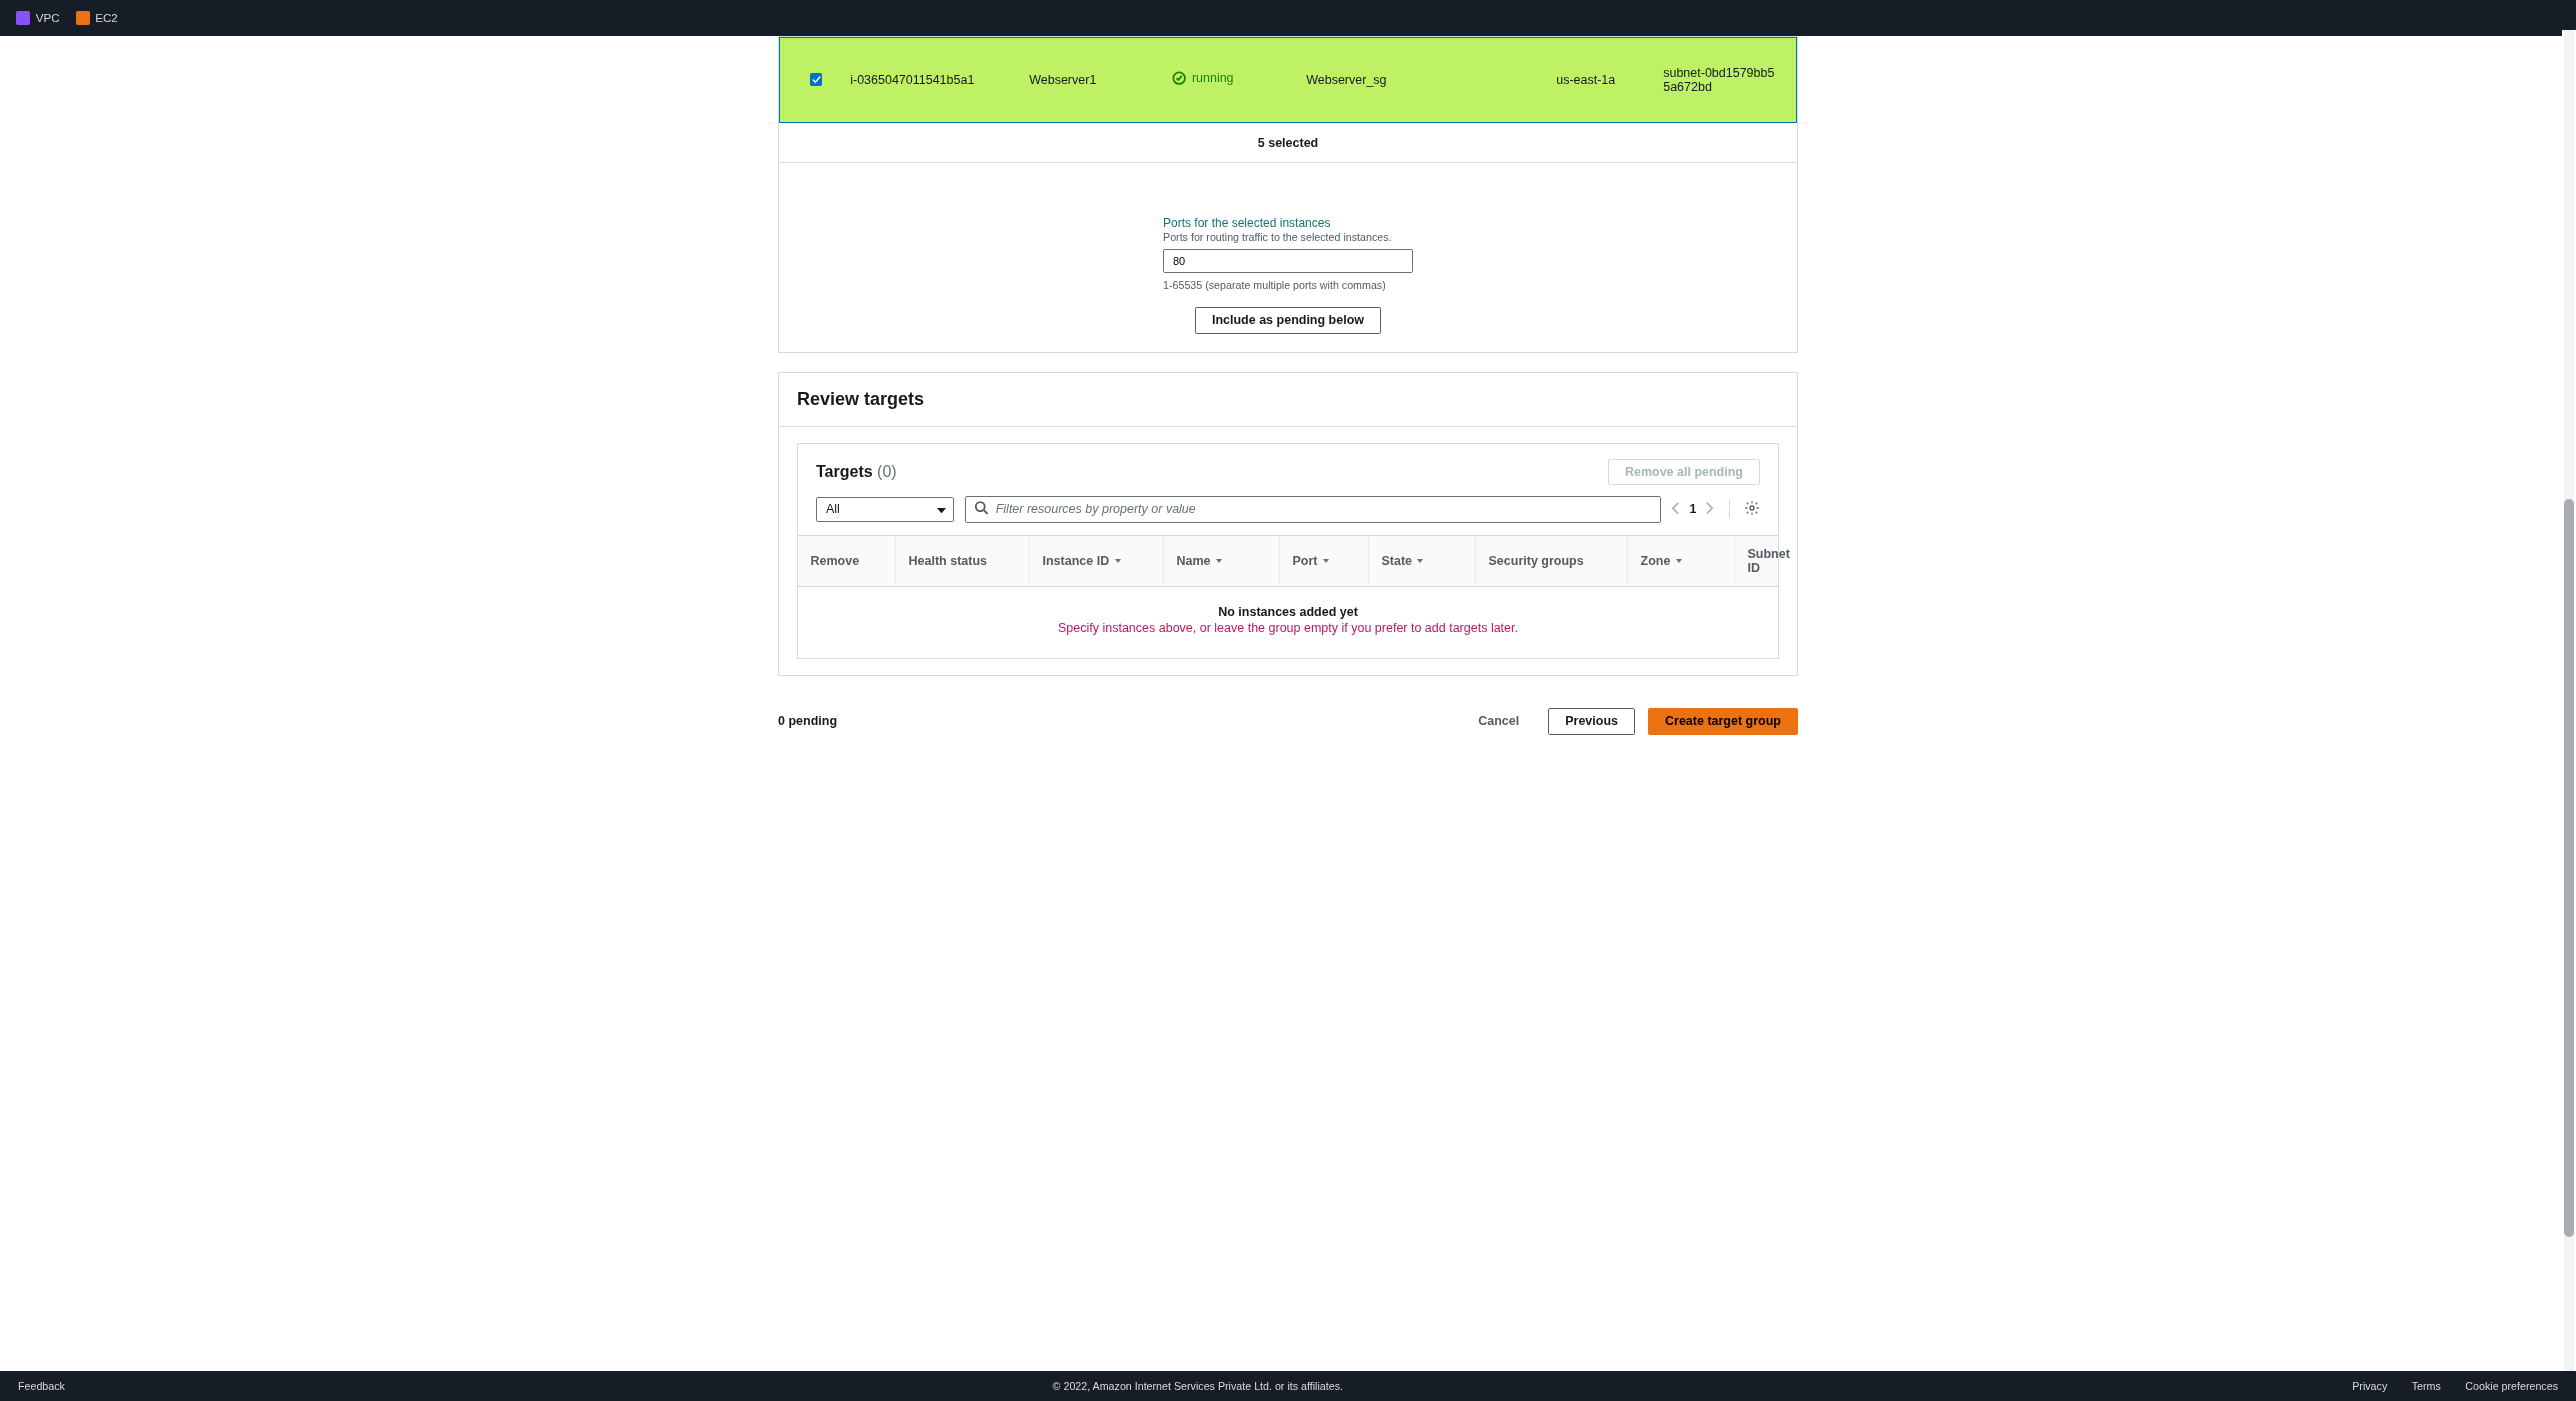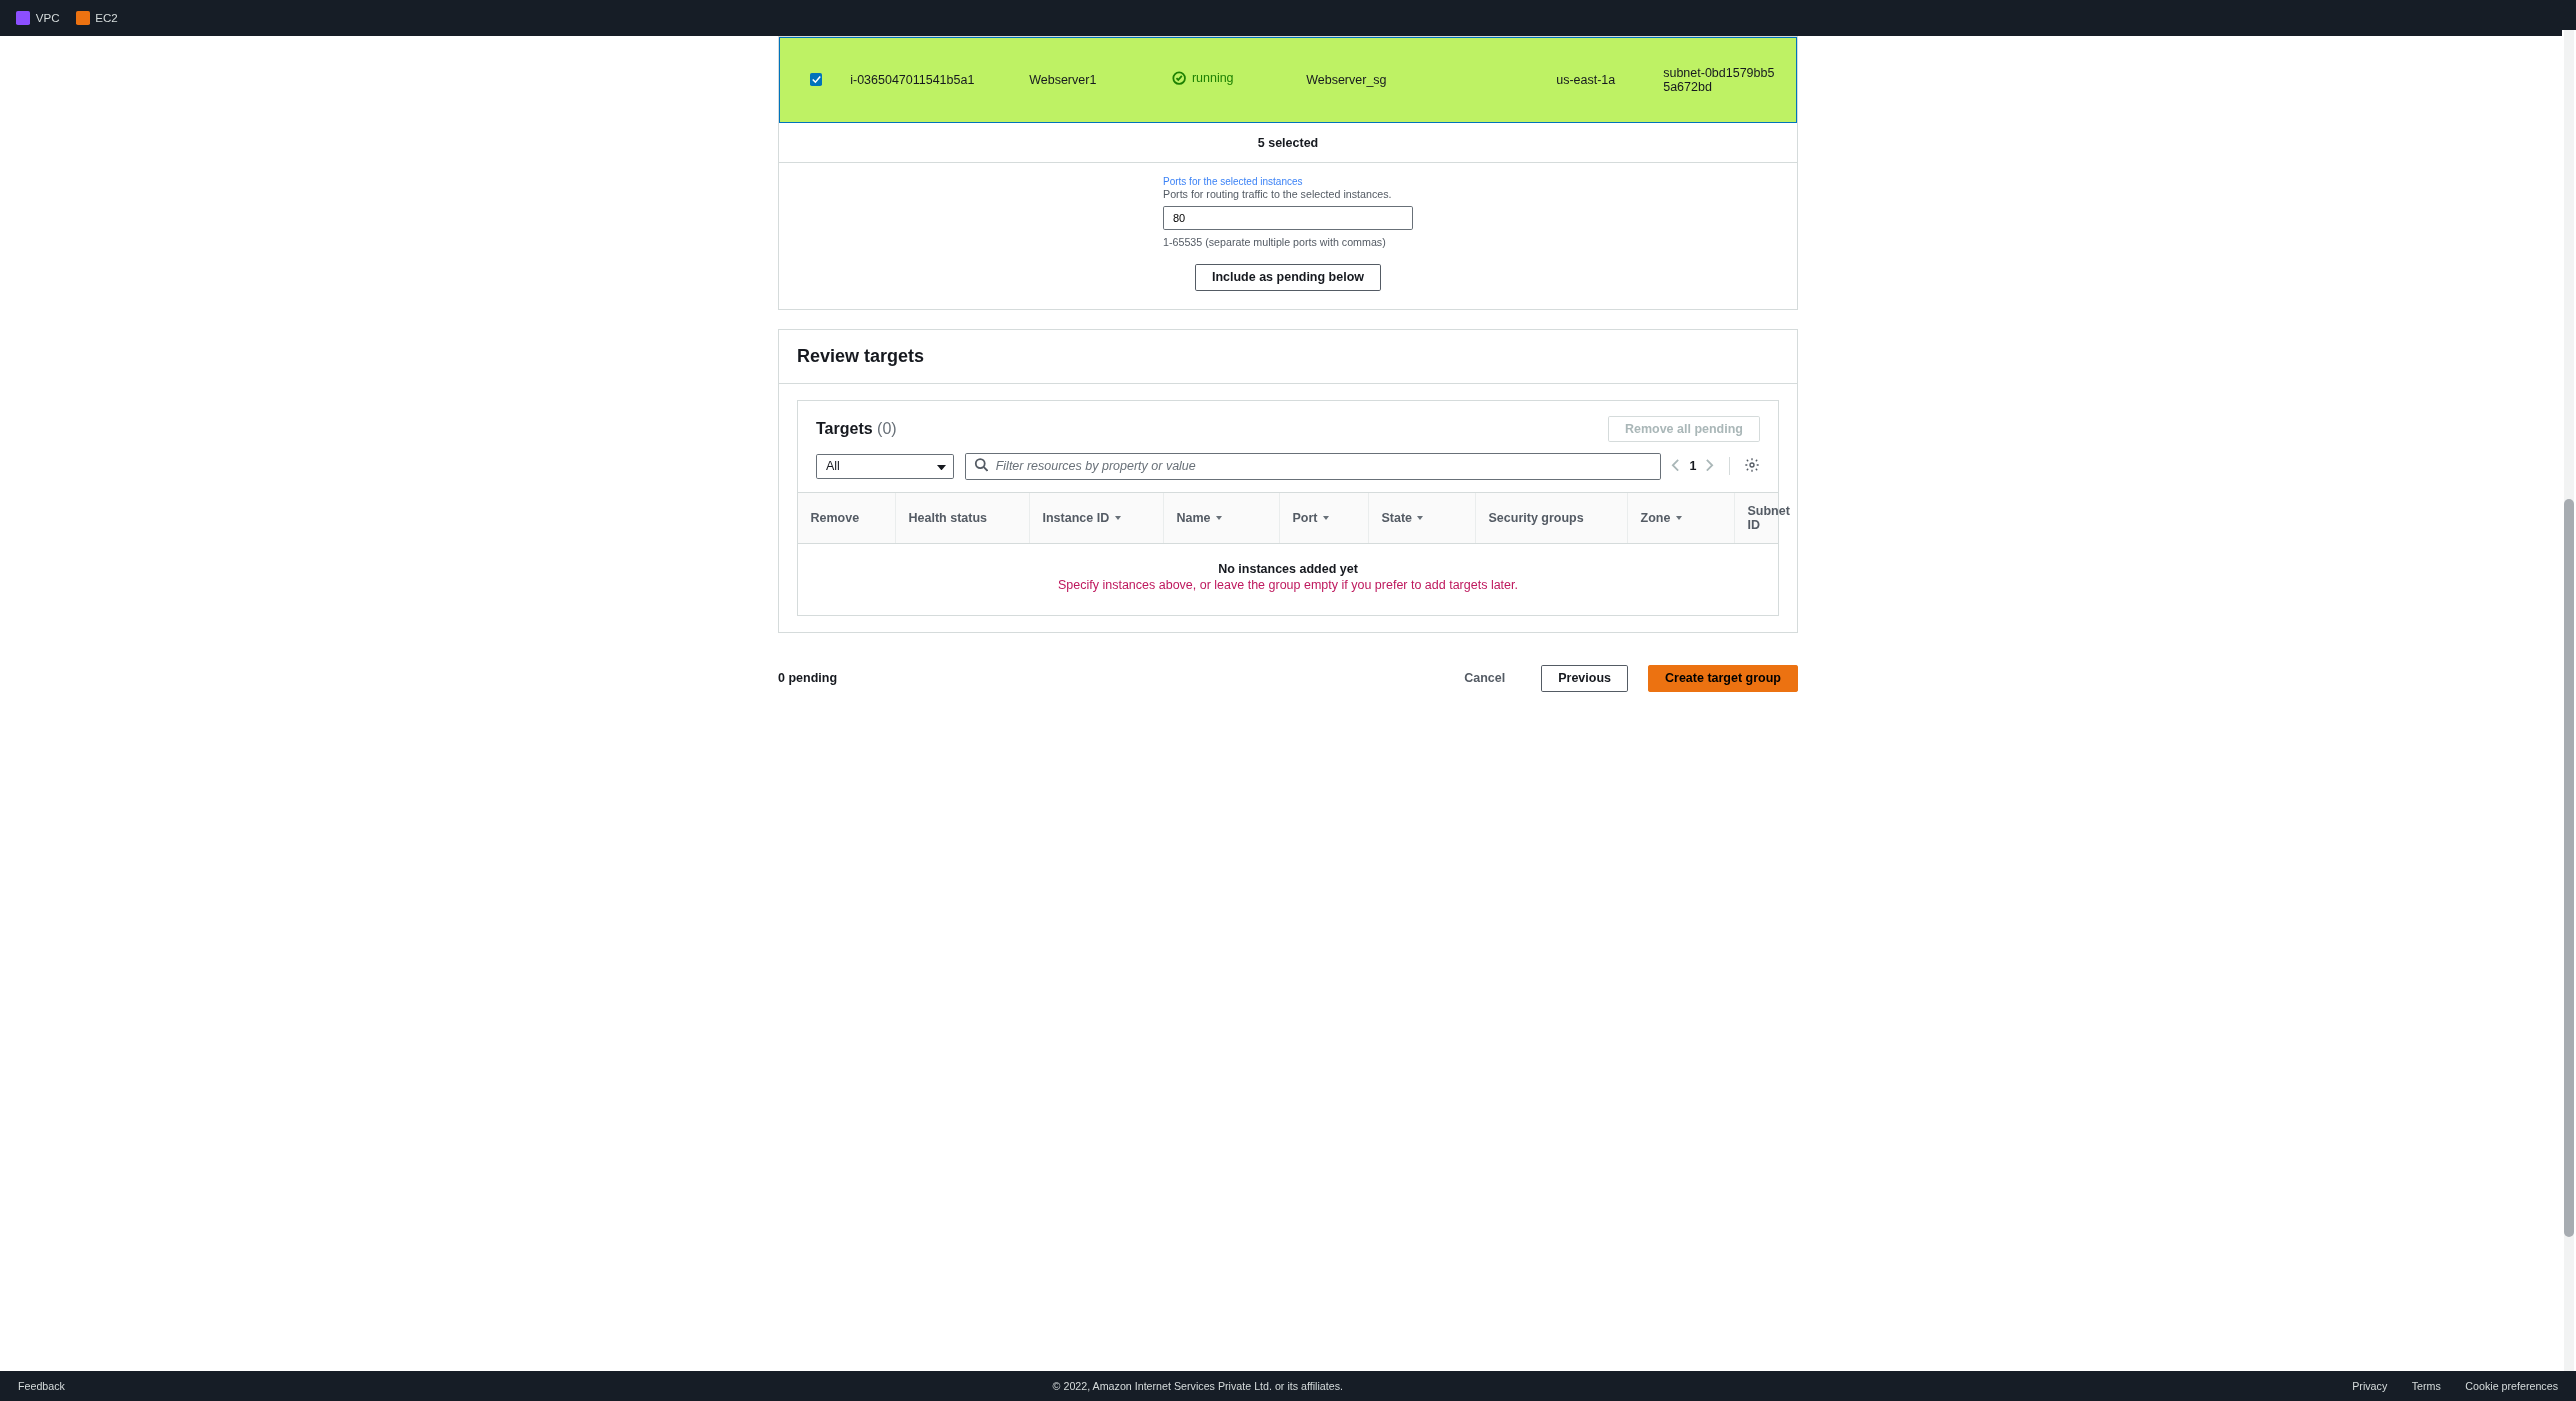--- a/index.html
+++ b/index.html
@@ -22,21 +22,21 @@
 .instance-row .cell { padding: 0 7.2px; }
 .checkbox { width: 12.5px; height: 12.5px; background: #0073bb; display: inline-flex; align-items: center; justify-content: center; border-radius: 1.8px; }
 .checkbox svg { width: 9px; height: 9px; fill: #fff; }
 .status-running { color: #1d8102; display: inline-flex; align-items: center; gap: 5.4px; }
 .status-running svg { width: 14.3px; height: 14.3px; stroke: #1d8102; fill: none; stroke-width: 2; }
 
 .selected-bar { text-align: center; padding: 12.5px 0; font-weight: 700; border-bottom: 0.9px solid #d5dbdb; }
 
 .ports-block { padding: 12.5px 0 18px; display: flex; flex-direction: column; align-items: center; }
 .ports-inner { width: 250px; }
-.ports-label { font-size: 10px; color: #3b82f6; }
+.ports-label { font-size: 12px; color: #0f766e; margin-top: 40px; }
 .ports-hint { font-size: 10.7px; color: #545b64; margin: 1.8px 0 5.4px; }
 .ports-input { width: 100%; padding: 5.4px 9px; border: 0.9px solid #687078; border-radius: 1.8px; font-size: 11px; }
 .ports-helper { font-size: 10.7px; color: #545b64; margin-top: 5.4px; }
 .include-btn-row { text-align: center; margin-top: 16px; }
 .btn { display:inline-block; padding: 5.4px 16px; border: 0.9px solid #545b64; background: #fff; color: #16191f; border-radius: 1.8px; font-weight: 700; font-size: 12.5px; cursor: pointer; }
 .btn.primary { background: #ec7211; border-color: #ec7211; color: #000000; }
 .btn.link { border: none; background: none; color: #545b64; }
 .btn.disabled { color: #aab7b8; border-color: #d5dbdb; cursor: default; }
 
 .section-header { padding: 16px 18px; font-size: 18px; font-weight: 700; border-bottom: 0.9px solid #d5dbdb;}
@@ -61,21 +61,21 @@
 
 .table-head { display:grid; grid-template-columns: 98px 134px 134px 116px 89px 107px 152px 107px auto; border-top:0.9px solid #d5dbdb; border-bottom:0.9px solid #d5dbdb; background:#fafafa; }
 .table-head .th { padding: 10.7px 12.5px; font-size: 12.5px; color:#545b64; font-weight: 700; border-right: 0.9px solid #eaeded; display:flex; align-items:center; gap:5.4px;}
 .table-head .th:last-child{ border-right:none;}
 .sort-caret { width:0;height:0;border-left:3.6px solid transparent;border-right:3.6px solid transparent;border-top:4.5px solid #687078; display:inline-block;}
 .empty-body { text-align:center; padding: 18px 9px 23px; }
 .empty-body .et1 { font-weight:700; color:#16191f; font-size:12.5px;}
 .empty-body .et2 { color:#be185d; margin-top: 2px; font-size:12.5px;}
 
 .footer-actions { display:flex; justify-content: space-between; align-items:center; padding: 12.5px 0 9px;}
-.footer-actions .right { display:flex; gap: 20px; }
+.footer-actions .right { display:flex; gap: 13px; }
 .pending-count { font-weight: 700; }
 
 .bottomnav { position: fixed; bottom:0; left:0; right:0; background:#161d26; height:30px; display:flex; align-items:center; justify-content:space-between; padding:4px 18px; color:#d5dbdb; font-size:10.7px;}
 .bottomnav a { color:#d5dbdb; text-decoration:none; margin-left: 21.5px;}
 .bottomnav .left a { margin-left:0;}
 
 .scrollbar-fake{ position:fixed; right:0; top:30px; bottom:30px; width:14.3px; background:#fff;}
 .scrollbar-fake .track{ position:absolute; right:1.8px; top:0; bottom:0; width:10.7px; background:#f2f3f3;}
 .scrollbar-fake .thumb{ position:absolute; right:1.8px; width:10.7px; background:#a7acb1; border-radius:5.4px;}
 </style>

